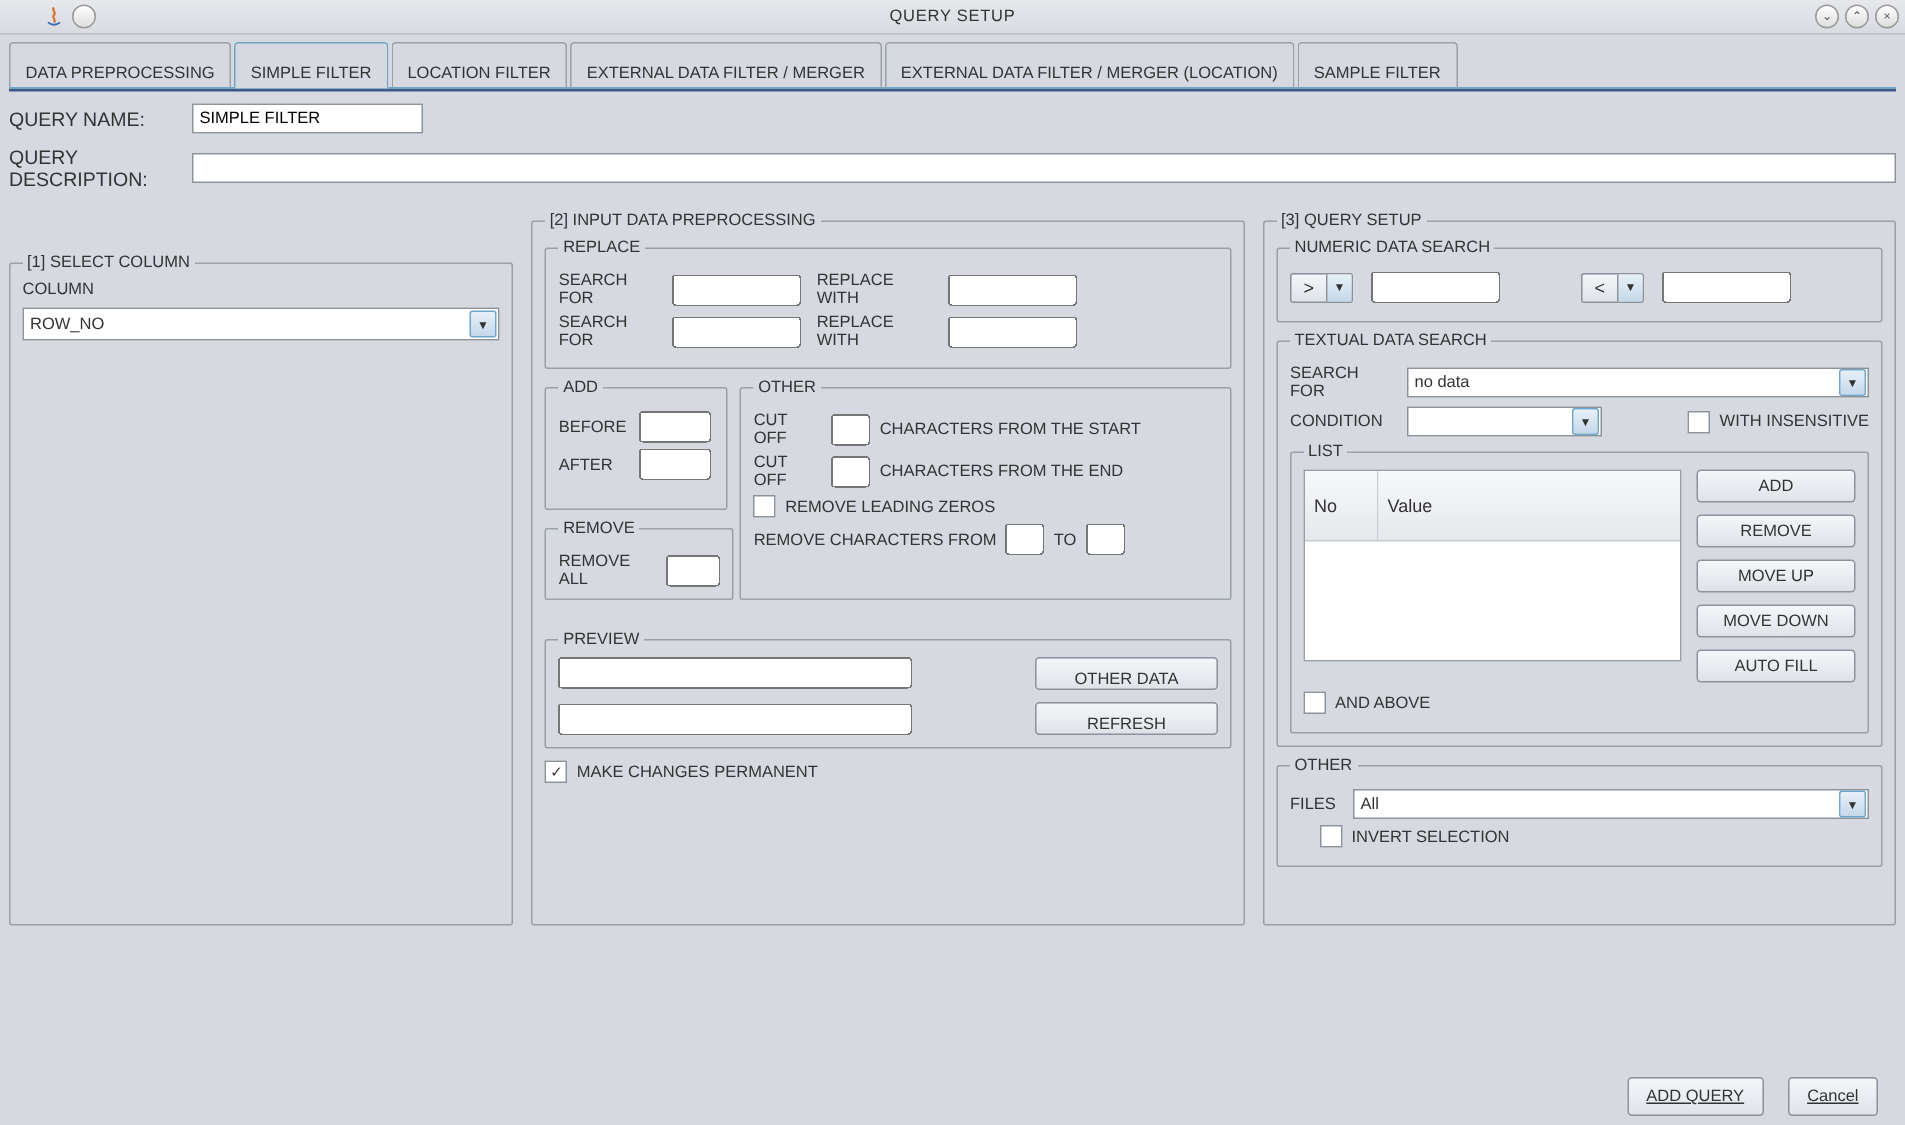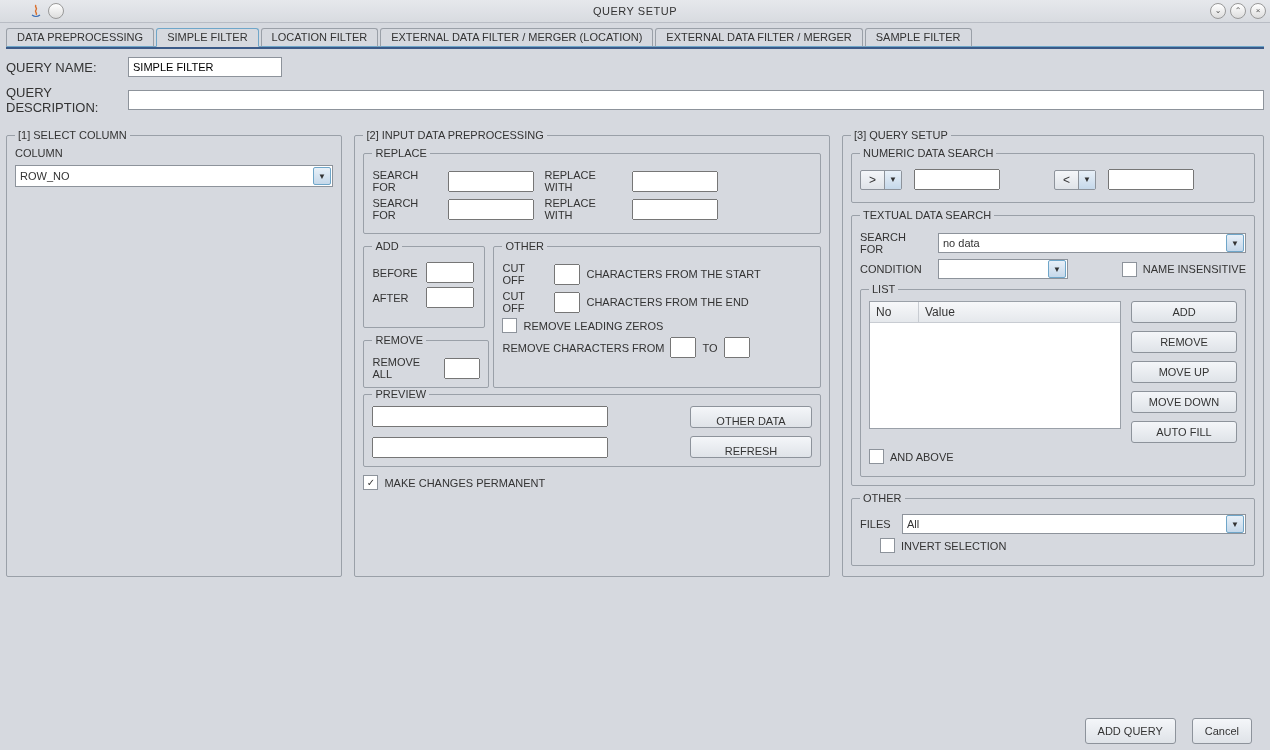--- a/index.html
+++ b/index.html
@@ -63,21 +63,21 @@
 .content {
   padding: 4px 6px 0 6px;
 }
 .tabs {
   display: flex;
   gap: 2px;
   border-bottom: 1px solid #6fa6c9;
   position: relative;
 }
 .tab {
-  padding: 2px 10px 3px 10px;
+  padding: 14px 10px 3px 10px;
   background: #d6d9df;
   border: 1px solid #9aa0a8;
   border-bottom: 1px solid #6fa6c9;
   border-radius: 3px 3px 0 0;
   font-size: 11px;
   cursor: pointer;
   position: relative;
   top: 1px;
 }
 .tab.active {
@@ -122,21 +122,21 @@
   border: 1px solid #9aa0a8;
   border-radius: 2px;
   padding: 6px 8px 8px 8px;
   margin: 0;
   font-size: 11px;
 }
 fieldset > legend {
   font-size: 11px;
   padding: 0 3px;
 }
-.col1 { width: 332px; height: 432px; }
+.col1 { width: 332px; height: 432px; margin-top: 28px; }
 .col2 { width: 477px; }
 .col3 { width: 395px; }
 .inner-row{display:flex;align-items:center;gap:6px;margin:4px 0;}
 .tiny-input{width:18px;}
 .med-input{width:78px;}
 .btn {
   height: 20px;
   padding: 0 10px;
   border: 1px solid #8d939b;
   border-radius: 3px;
@@ -151,27 +151,27 @@
   width:13px;height:13px;border:1px solid #8d939b;background:#fff;
   display:inline-flex;align-items:center;justify-content:center;font-size:10px;color:#333;
   cursor:pointer;
 }
 .check-label{display:flex;align-items:center;gap:6px;}
 .list-table{
   border:1px solid #9aa0a8;background:#fff;height:126px;width:250px;
 }
 .list-table .hdr{display:flex;border-bottom:1px solid #c8ccd2;}
 .list-table .hdr div{
-  padding:3px 6px;font-size:12px;border-right:1px solid #c8ccd2;
+  padding:16px 6px;font-size:12px;border-right:1px solid #c8ccd2;
   background:linear-gradient(to bottom,#f7f8fa,#e5e8ec);
 }
 .footer{
   position:absolute;bottom:6px;right:18px;display:flex;gap:16px;
 }
-.footer .btn{height:24px;padding:0 12px;}
+.footer .btn{height:24px;padding:0 12px;text-decoration:underline;}
 .op-select{
   display:flex;align-items:center;border:1px solid #8d939b;border-radius:2px;
   background:linear-gradient(to bottom,#f4f6f9,#dfe3e8);height:18px;cursor:pointer;
 }
 .op-select .val{padding:0 8px;font-size:12px;}
 .op-select .arr{
   width:16px;height:100%;border-left:1px solid #8d939b;
   display:flex;align-items:center;justify-content:center;font-size:8px;
   background:linear-gradient(to bottom,#e8f0f8,#c5d8ea);
 }
@@ -193,22 +193,22 @@
     <span class="win-btn">⌃</span>
     <span class="win-btn">×</span>
   </div>
 </div>
 
 <div class="content">
   <div class="tabs">
     <div class="tab"><span>DATA PREPROCESSING</span></div>
     <div class="tab active"><span>SIMPLE FILTER</span></div>
     <div class="tab"><span>LOCATION FILTER</span></div>
+    <div class="tab"><span>EXTERNAL DATA FILTER / MERGER</span></div>
     <div class="tab"><span>EXTERNAL DATA FILTER / MERGER (LOCATION)</span></div>
-    <div class="tab"><span>EXTERNAL DATA FILTER / MERGER</span></div>
     <div class="tab"><span>SAMPLE FILTER</span></div>
   </div>
   <div class="dark-line"></div>
 
   <div class="form-row">
     <label style="width:116px;">QUERY NAME:</label>
     <input type="text" class="txt" style="width: 144px;" value="SIMPLE FILTER">
   </div>
   <div class="form-row">
     <label style="width:116px;">QUERY DESCRIPTION:</label>
@@ -284,21 +284,21 @@
           </div>
           <div class="inner-row">
             <span>REMOVE CHARACTERS FROM</span>
             <input class="txt tiny-input" value="" style="">
             <span>TO</span>
             <input class="txt tiny-input" value="" style="">
           </div>
         </fieldset>
       </div>
 
-      <fieldset style="margin-top:0">
+      <fieldset style="margin-top:20px">
         <legend>PREVIEW</legend>
         <div style="display:flex;gap:12px">
           <div style="display:flex;flex-direction:column;gap:10px">
             <input class="txt" style="width: 228px;" value="">
             <input class="txt" style="width: 228px;" value="">
           </div>
           <div style="display:flex;flex-direction:column;gap:8px;margin-left:auto">
             <span class="btn wide">
                 <span>OTHER DATA</span>
               </span>
@@ -345,21 +345,21 @@
           </div>
         </div>
         <div class="inner-row">
           <span style="width:72px">CONDITION</span>
           <div class="select-box" style="width:120px;height:16px">
             <span></span>
             <span class="select-arrow">▼</span>
           </div>
           <span style="margin-left:auto" class="check-label">
             <span class="checkbox"></span>
-            <span>NAME INSENSITIVE</span>
+            <span>WITH INSENSITIVE</span>
           </span>
         </div>
         <fieldset style="margin-top:4px">
           <legend>LIST</legend>
           <div style="display:flex;gap:10px">
             <div class="list-table">
               <div class="hdr">
                 <div style="width:36px">No</div>
                 <div style="flex:1;border-right:none">Value</div>
               </div>

